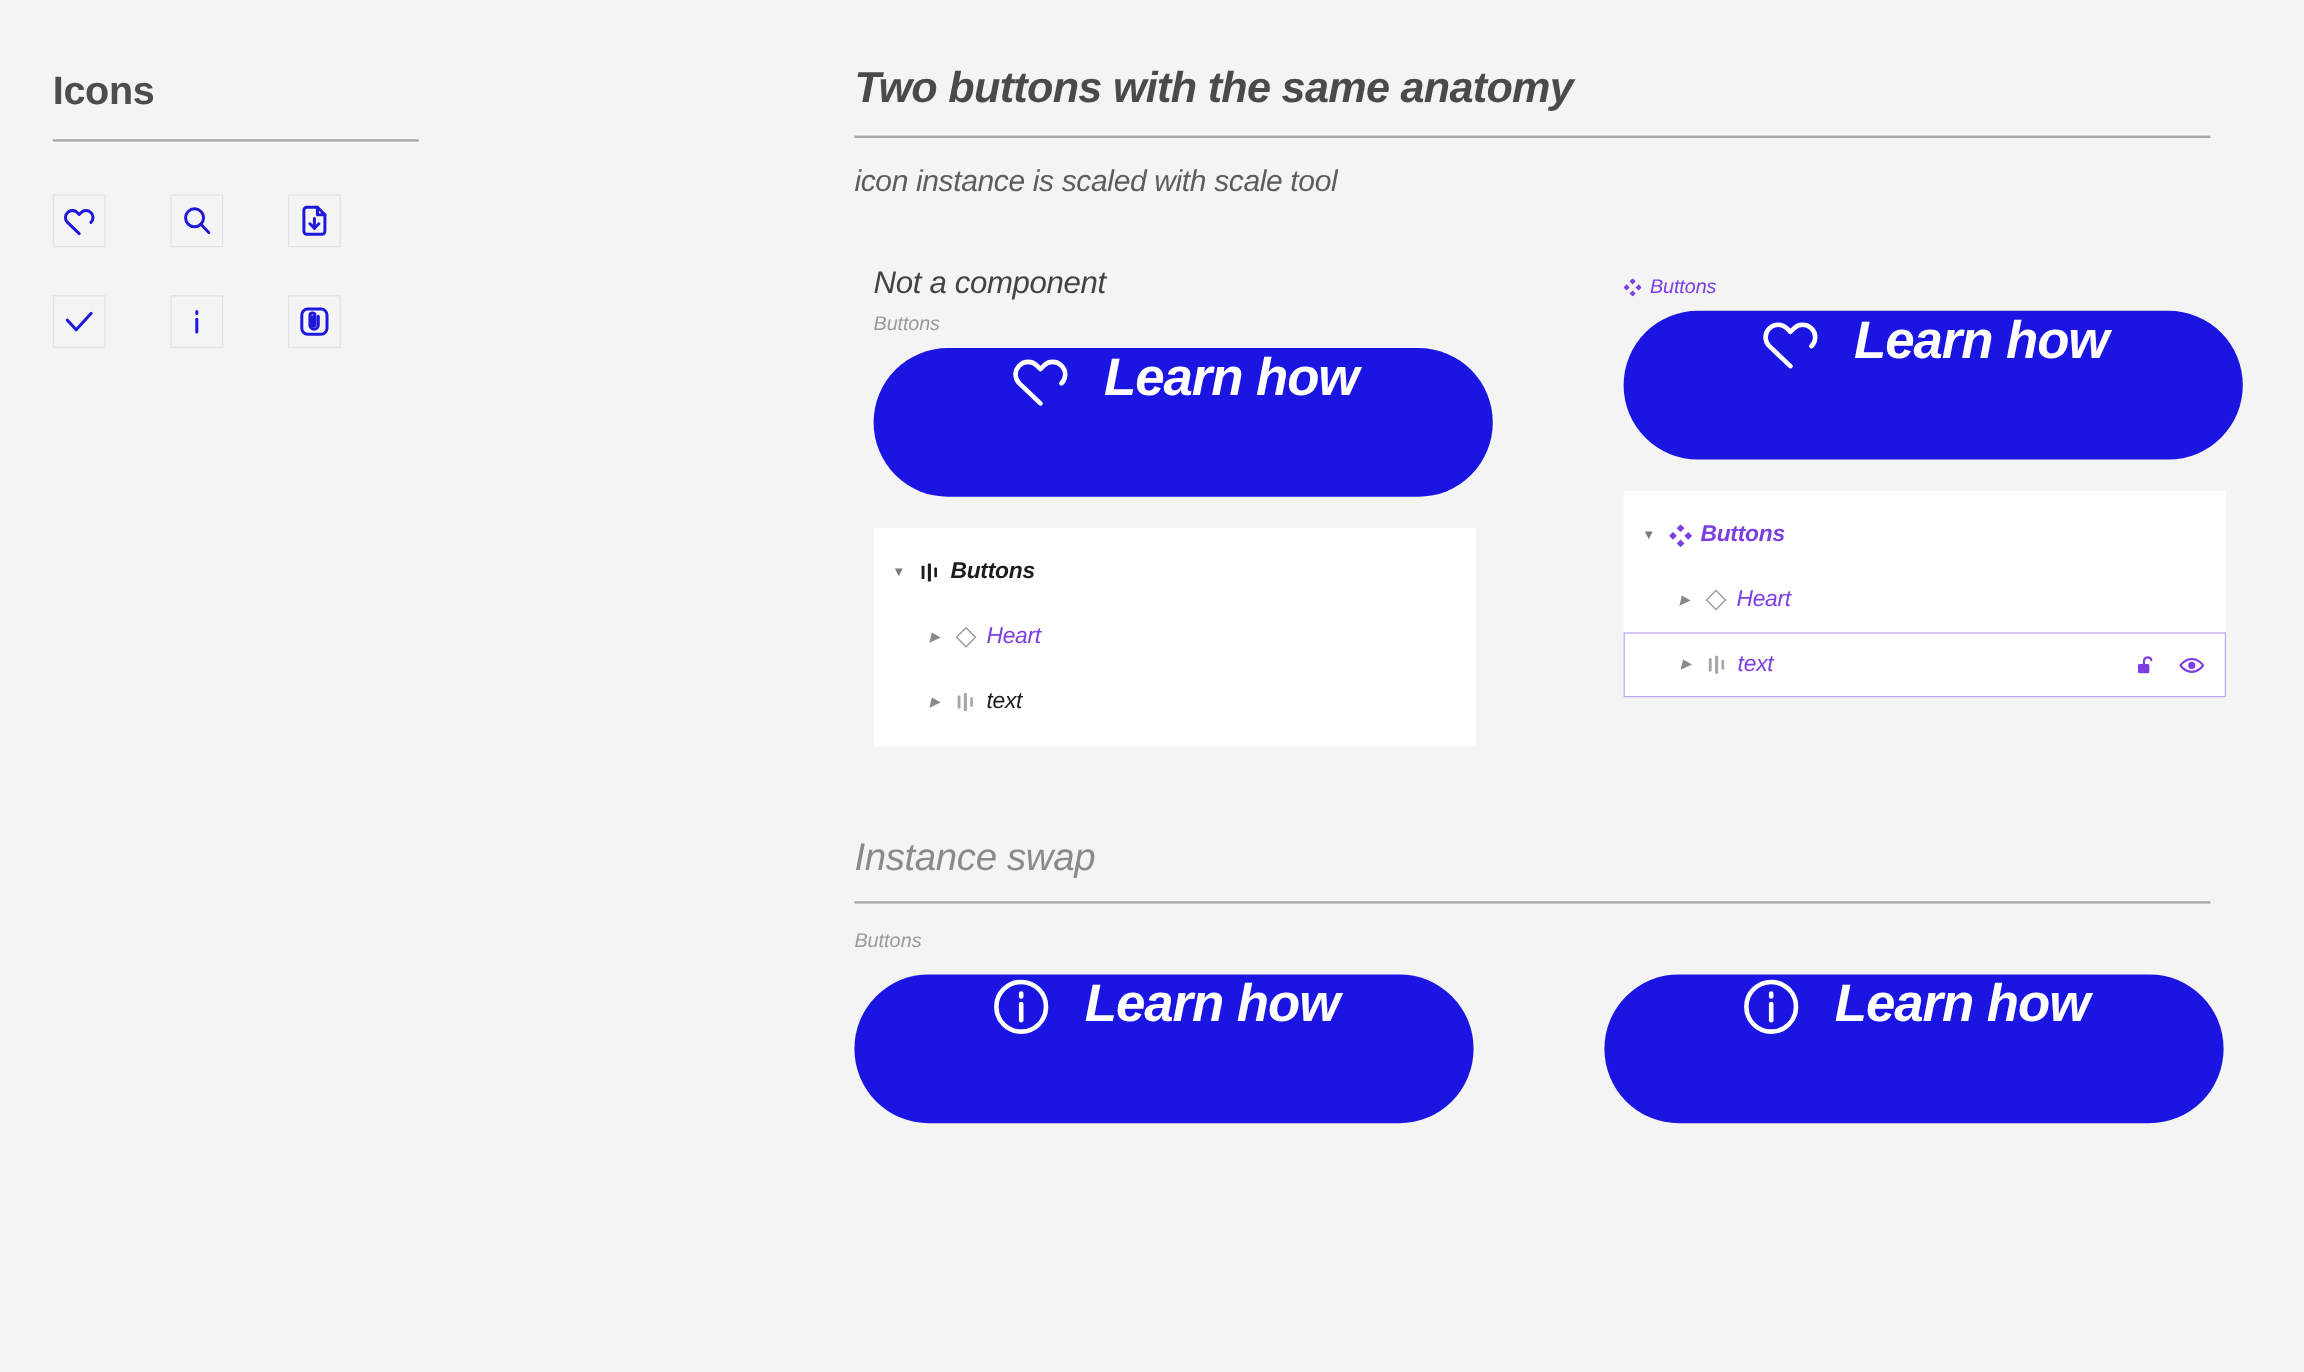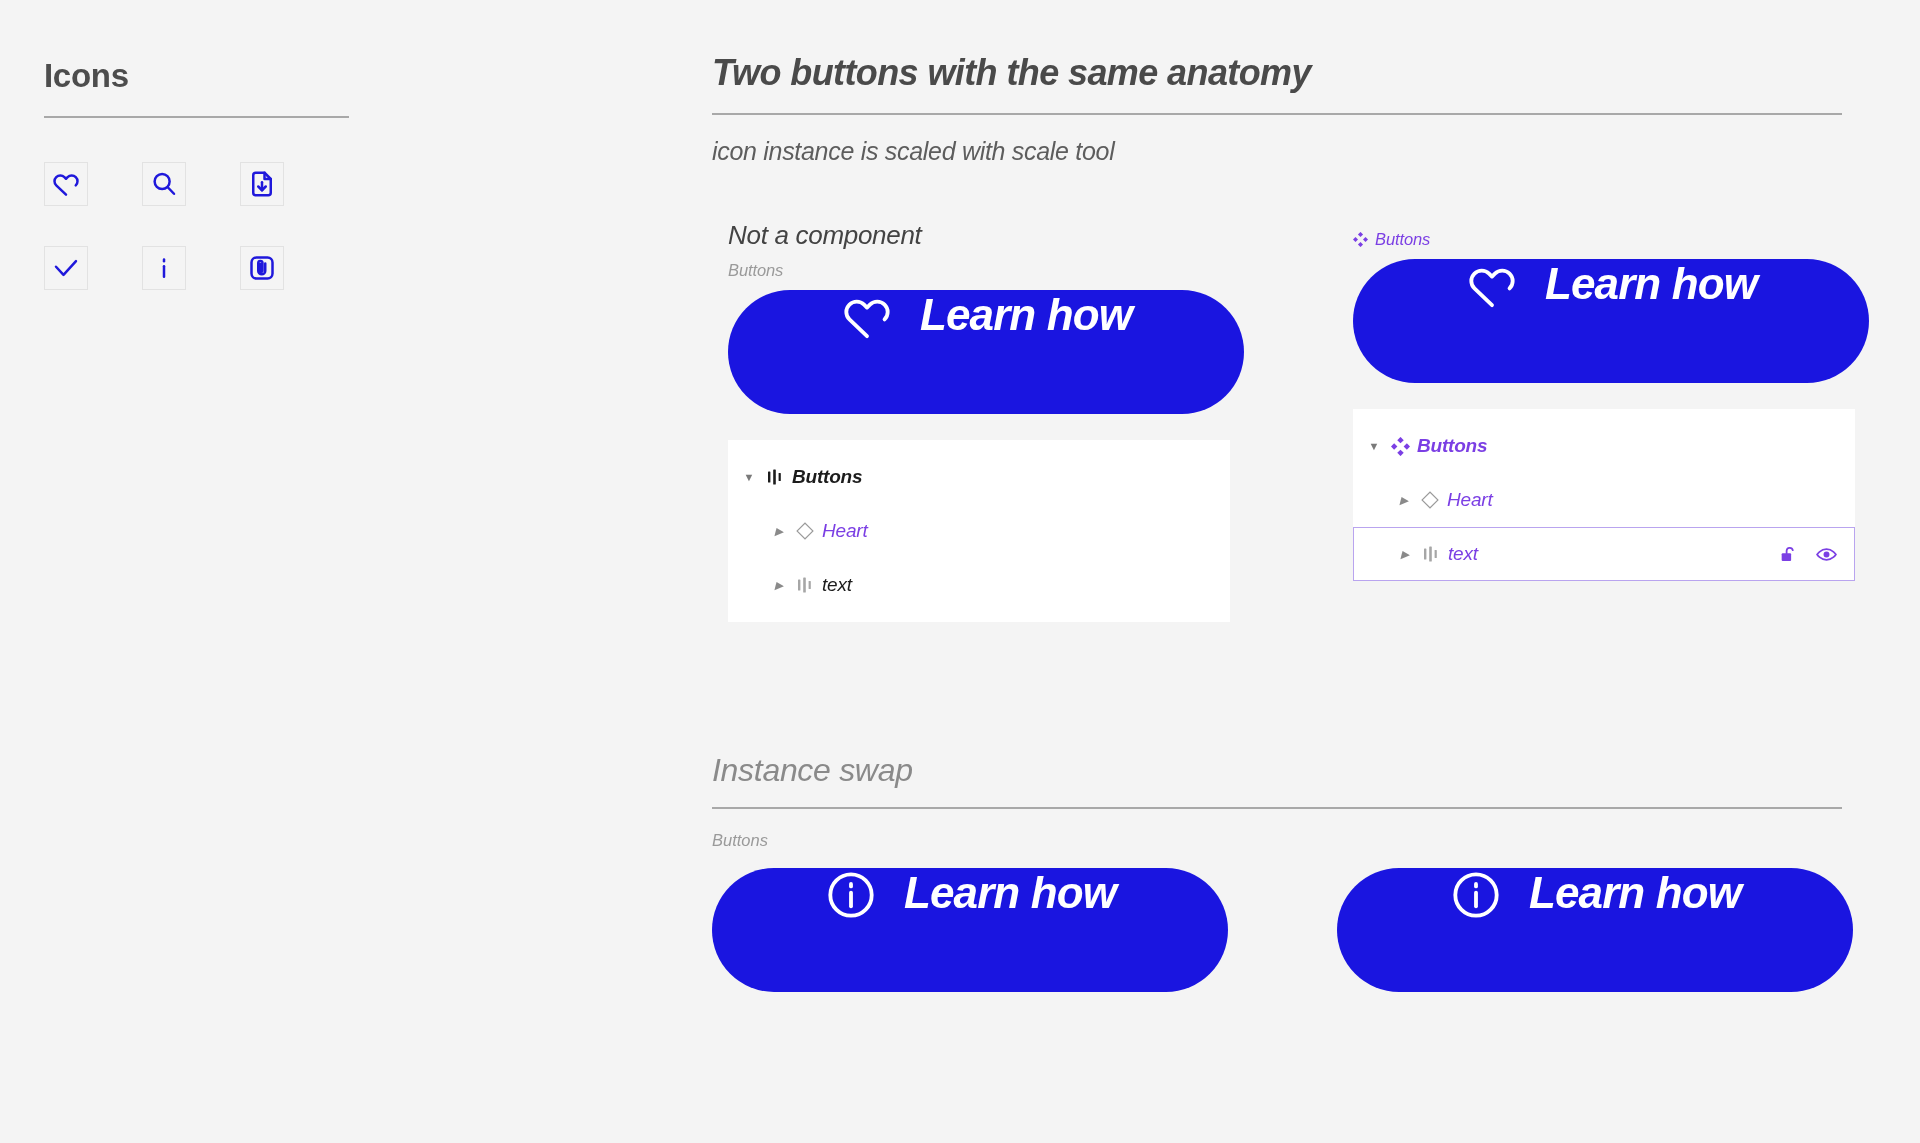--- a/index.html
+++ b/index.html
@@ -102,21 +102,21 @@
   .row-icon { width: 34px; display: inline-flex; align-items: center; justify-content: center; }
   .row-name { font-size: 19px; letter-spacing: -0.2px; }
   .row-name.bold { font-weight: 700; }
   .row-name.dark { color: #1c1c1c; }
   .row-name.purple { color: #7b3fe4; }
   .row-actions {
     position: absolute; right: 16px; display: flex; align-items: center; gap: 16px;
   }
 
   
-  .swap-section { margin-top: 112px; }
+  .swap-section { margin-top: 56px; }
   .swap-title {
     font-size: 32px; font-weight: 400; color: #8a8a8a; letter-spacing: -0.3px;
   }
   .swap-rule { margin-top: 18px; width: 1130px; height: 2px; background: #a8a8a8; }
   .swap-sublabel { margin-top: 22px; font-size: 16.5px; color: #9a9a9a; }
   .swap-row { position: relative; height: 130px; margin-top: 8px; }
   .swap-btn-wrap { position: absolute; top: 0; }
   .swap-btn-wrap.one { left: 0; }
   .swap-btn-wrap.two { left: 625px; }
 

